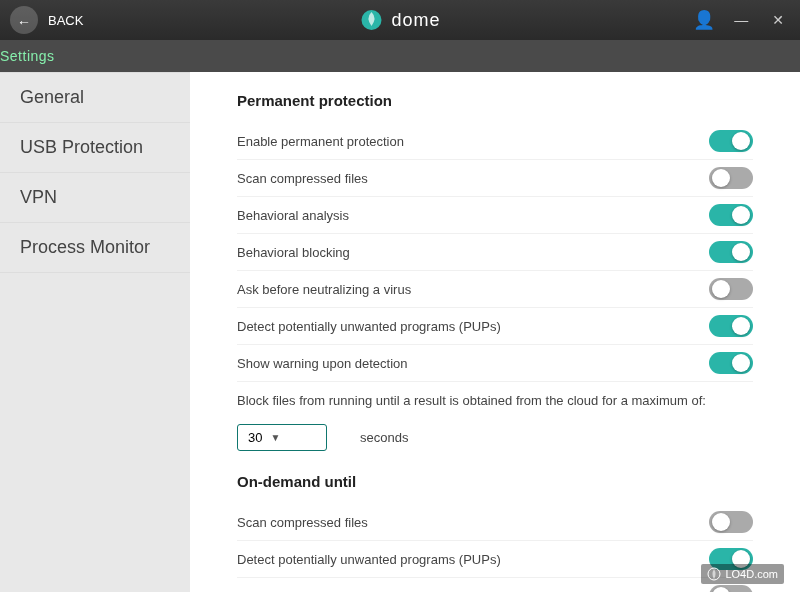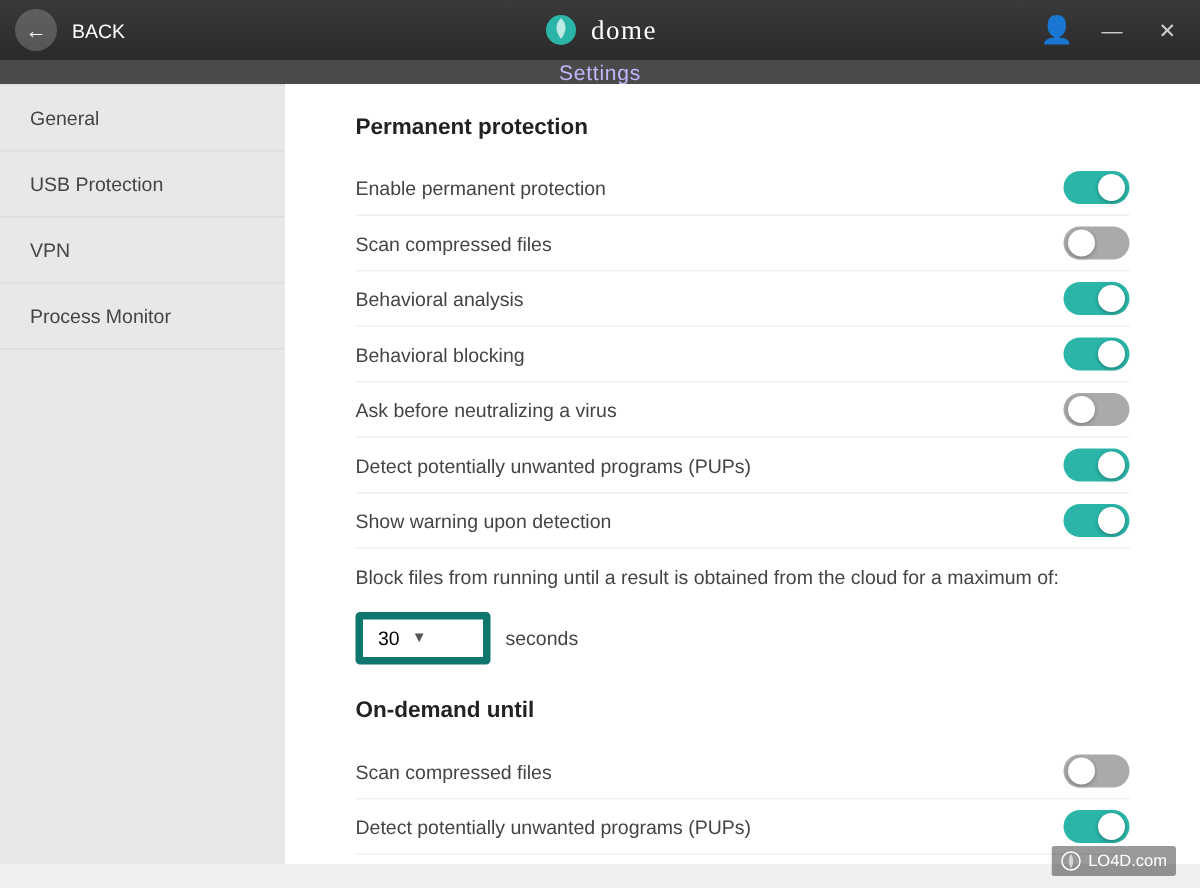--- a/index.html
+++ b/index.html
@@ -37,21 +37,20 @@
       font-size: 13px;
       font-weight: 500;
     }
     .title-bar-center {
       position: absolute;
       left: 50%;
       transform: translateX(-50%);
       display: flex;
       align-items: center;
       gap: 8px;
-      font-family: Liberation Serif, serif;
     }
     .logo-icon {
       width: 24px;
       height: 24px;
     }
     .app-name {
       color: white;
       font-size: 18px;
       font-weight: 300;
       letter-spacing: 1px;
@@ -69,45 +68,45 @@
     }
     .user-icon {
       color: white;
       font-size: 18px;
       cursor: pointer;
     }
 
     
     .settings-header {
       background: #4a4a4a;
-      height: 16px;
-      display: flex;
-      align-items: center;
-      justify-content: center;
-      color: #c4b5fd;
+      height: 32px;
+      display: flex;
+      align-items: center;
+      justify-content: flex-start;
+      color: #86efac;
       font-size: 14px;
       font-weight: 400;
       letter-spacing: 0.5px;
     }
 
     
     .main-layout {
       display: flex;
       height: calc(592px - 72px);
     }
 
     
     .sidebar {
       width: 190px;
       background: #e8e8e8;
       flex-shrink: 0;
     }
     .sidebar-item {
       padding: 14px 20px;
-      font-size: 13px;
+      font-size: 18px;
       color: #444;
       cursor: pointer;
       border-bottom: 1px solid #ddd;
     }
     .sidebar-item:first-child {
       border-top: 1px solid #ddd;
     }
     .sidebar-item.active {
       background: #2ab5a8;
       color: white;
@@ -175,38 +174,39 @@
     .toggle.off .toggle-knob { left: 3px; }
 
     
     .dropdown-row {
       display: flex;
       align-items: center;
       gap: 10px;
       padding: 10px 0 6px 0;
     }
     .dropdown {
-      border: 5px solid #0f766e;
+      border: 1px solid #0f766e;
       border-radius: 3px;
       padding: 5px 10px;
       font-size: 13px;
       display: flex;
       align-items: center;
       gap: 8px;
       min-width: 90px;
       cursor: pointer;
       background: white;
     }
     .dropdown-arrow {
       color: #555;
       font-size: 10px;
     }
     .dropdown-unit {
       font-size: 13px;
       color: #444;
+      margin-left: 23px;
     }
 
     .block-text {
       font-size: 13px;
       color: #444;
       padding: 10px 0 4px 0;
       line-height: 1.4;
     }
 
     .watermark {

